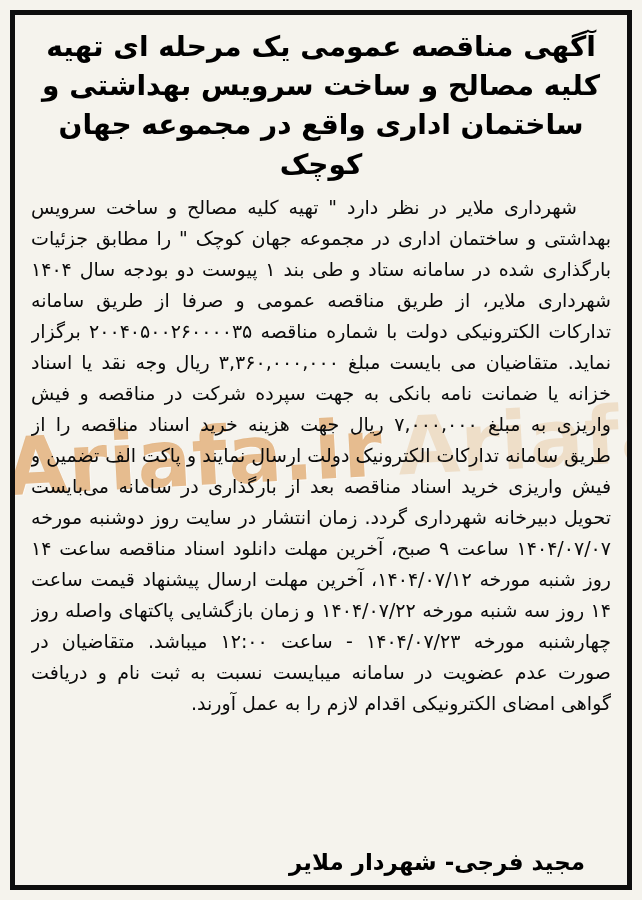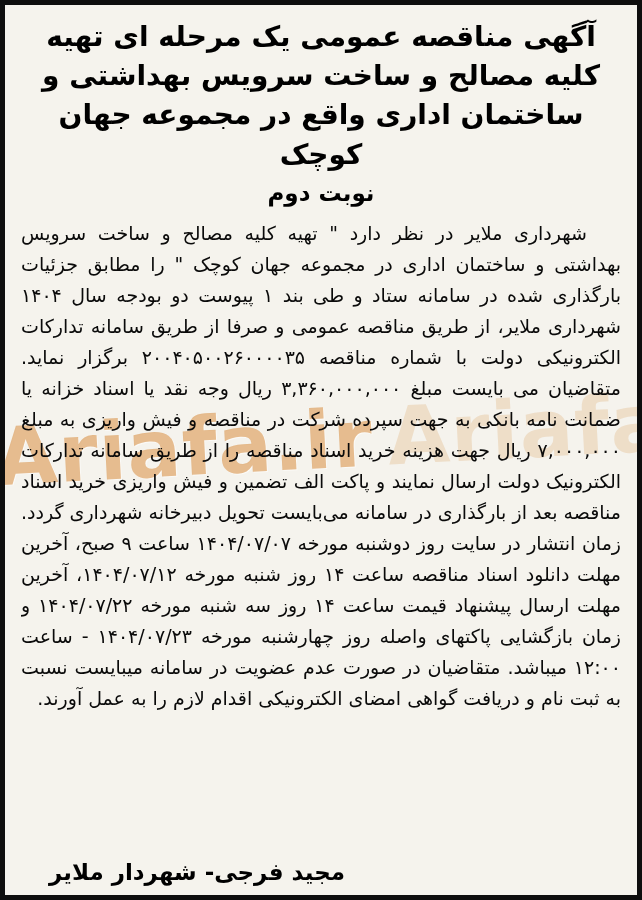--- a/index.html
+++ b/index.html
@@ -10,21 +10,21 @@
     background: #e9e7e1;
     font-family: "DejaVu Sans", sans-serif;
     overflow: hidden;
   }
 
   .page {
     position: relative;
     width: 642px;
     height: 900px;
     background: #f5f3ed;
-    padding: 0;
+    padding: 10px;
   }
 
   .frame {
     position: relative;
     width: 100%;
     height: 100%;
     border: 5px solid #0e0e0e;
     padding: 12px 16px 10px 16px;
     display: flex;
     flex-direction: column;
@@ -70,21 +70,21 @@
     padding-left: 28px;
     text-align: left;
     direction: rtl;
     font-weight: bold;
     font-size: 23px;
     color: #000;
     position: relative;
     z-index: 2;
   }
   
-  .signature { text-align: left; padding-right: 26px; }
+  .signature { text-align: right; padding-right: 26px; }
 
   .watermark {
     position: absolute;
     top: 386px;
     left: -10px;
     transform: rotate(-3deg);
     direction: ltr;
     white-space: nowrap;
     font-weight: bold;
     font-size: 80px;
@@ -105,21 +105,20 @@
   }
 </style>
 </head>
 <body>
 
 <div class="page">
   <div class="frame">
 
     <div class="title">آگهی مناقصه عمومی یک مرحله ای تهیه کلیه مصالح و ساخت سرویس بهداشتی و ساختمان اداری واقع در مجموعه جهان کوچک</div>
 
-    <div class="subtitle">نوبت دوم</div>
 
     <div class="body-text">شهرداری ملایر در نظر دارد " تهیه کلیه مصالح و ساخت سرویس بهداشتی و ساختمان اداری در مجموعه جهان کوچک " را مطابق جزئیات بارگذاری شده در سامانه ستاد و طی بند ۱ پیوست دو بودجه سال ۱۴۰۴ شهرداری ملایر، از طریق مناقصه عمومی و صرفا از طریق سامانه تدارکات الکترونیکی دولت با شماره مناقصه ۲۰۰۴۰۵۰۰۲۶۰۰۰۰۳۵ برگزار نماید. متقاضیان می بایست مبلغ ۳,۳۶۰,۰۰۰,۰۰۰ ریال وجه نقد یا اسناد خزانه یا ضمانت نامه بانکی به جهت سپرده شرکت در مناقصه و فیش واریزی به مبلغ ۷,۰۰۰,۰۰۰ ریال جهت هزینه خرید اسناد مناقصه را از طریق سامانه تدارکات الکترونیک دولت ارسال نمایند و پاکت الف تضمین و فیش واریزی خرید اسناد مناقصه بعد از بارگذاری در سامانه می‌بایست تحویل دبیرخانه شهرداری گردد. زمان انتشار در سایت روز دوشنبه مورخه ۱۴۰۴/۰۷/۰۷ ساعت ۹ صبح، آخرین مهلت دانلود اسناد مناقصه ساعت ۱۴ روز شنبه مورخه ۱۴۰۴/۰۷/۱۲، آخرین مهلت ارسال پیشنهاد قیمت ساعت ۱۴ روز سه شنبه مورخه ۱۴۰۴/۰۷/۲۲ و زمان بازگشایی پاکتهای واصله روز چهارشنبه مورخه ۱۴۰۴/۰۷/۲۳ - ساعت ۱۲:۰۰ میباشد. متقاضیان در صورت عدم عضویت در سامانه میبایست نسبت به ثبت نام و دریافت گواهی امضای الکترونیکی اقدام لازم را به عمل آورند.</div>
 
     <div class="signature">مجید فرجی- شهردار ملایر</div>
 
     <div class="watermark">
       <span class="wm-main">Ariafa.ir</span>
       <span class="wm-echo">Ariafa.ir</span>
     </div>
 

